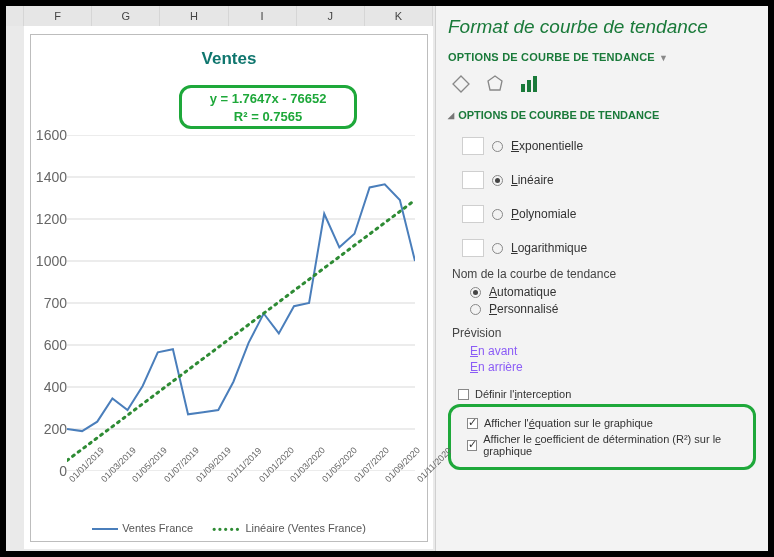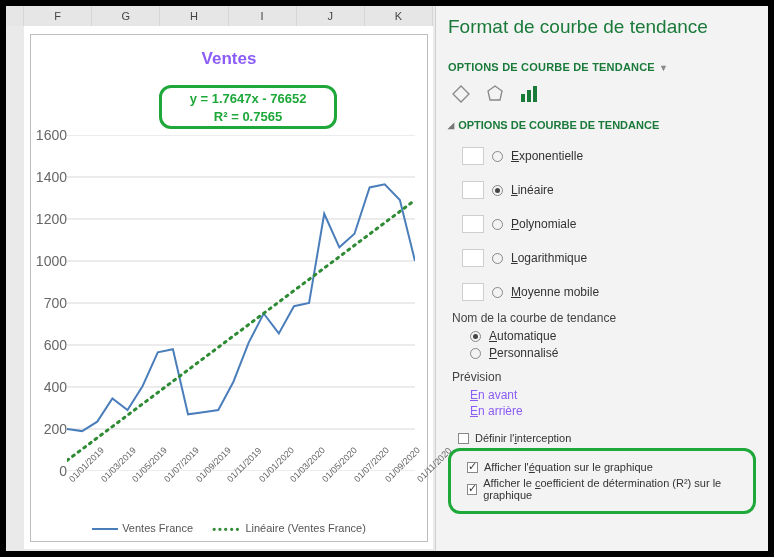--- a/index.html
+++ b/index.html
@@ -5,29 +5,29 @@
   * { box-sizing: border-box; font-family: "Segoe UI", sans-serif; }
   body { margin: 0; background: #000; }
   .frame { width: 774px; height: 557px; background: #000; padding: 6px; }
   .app { width: 762px; height: 545px; background: #fff; display: flex; position: relative; }
   .left { flex: 0 0 430px; position: relative; background: #eaeaea; border-right: 1px solid #d0d0d0; }
   .colhdr { position: absolute; top: 0; left: 18px; right: 2px; height: 20px; display: flex; background:#e6e6e6;}
   .colhdr div { flex:1; text-align:center; font-size:11px; color:#444; border-right:1px solid #d6d6d6; line-height:20px;}
   .rowhdr { position:absolute; top:0; left:0; width:18px; height:20px; background:#e6e6e6; border-right:1px solid #d6d6d6;}
   .sheet-bg { position:absolute; top:20px; left:18px; right:2px; bottom:2px; background:#fff;}
   .chart-box { position:absolute; top:28px; left:24px; width:398px; height:508px; background:#fff; border:1px solid #bdbdbd; }
-  .chart-title { text-align:center; font-size:17px; font-weight:600; color:#8b5cf6; padding:14px 0 4px;}
-  .eq-box { position:absolute; top:50px; left:128px; width:178px; height:44px; border:3px solid #1ea83a; border-radius:12px; text-align:center; font-size:13px; font-weight:700; color:#1ea83a; padding-top:2px; line-height:1.35;}
+  .chart-title { text-align:center; font-size:17px; font-weight:600; color:#0f766e; padding:14px 0 4px;}
+  .eq-box { position:absolute; top:50px; left:148px; width:178px; height:44px; border:3px solid #1ea83a; border-radius:12px; text-align:center; font-size:13px; font-weight:700; color:#1ea83a; padding-top:2px; line-height:1.35;}
   .plot { position:absolute; top:100px; left:36px; right:12px; bottom:70px; }
   .legend { position:absolute; bottom:6px; left:0; right:0; text-align:center; font-size:11px; color:#555;}
   .legend .sw-line { display:inline-block; width:26px; height:0; border-top:2px solid #4a7ebb; vertical-align:middle; margin-right:4px;}
   .legend .sw-dots { display:inline-block; vertical-align:middle; margin:0 4px 0 16px; letter-spacing:2px; color:#2e8b34; font-weight:900;}
 
   .right { flex: 1; background: #f3f3f3; padding: 10px 12px; font-size: 12px; color:#444; overflow:hidden;}
-  .panel-title { font-size:19px; color:#1a7a3a; font-weight:400; margin-bottom:23px;}
+  .panel-title { font-size:19px; color:#1a7a3a; font-weight:400; margin-bottom:13px;font-style:italic;}
   .panel-sub { font-size:11px; font-weight:700; color:#1a7a3a; margin-bottom:10px; letter-spacing:.2px;}
   .panel-sub .dd { display:inline-block; margin-left:4px; font-size:9px; color:#888;}
   .tool-icons { display:flex; gap:12px; margin-bottom:14px; padding-left:2px;}
   .tool-icons .ti { width:22px; height:22px; display:flex; align-items:center; justify-content:center;}
   .sect-head { font-size:11px; font-weight:700; color:#1a7a3a; margin:6px 0 8px; }
   .sect-head::before{ content:"◢"; font-size:8px; color:#777; margin-right:4px; position:relative; top:-1px;}
   .opt-row { display:flex; align-items:center; gap:8px; margin:16px 0 4px 14px; font-size:12px;}
   .opt-icon { width:22px; height:18px; border:1px solid #cfcfcf; background:#fff; position:relative;}
   .radio { width:11px; height:11px; border:1px solid #888; border-radius:50%; display:inline-block; position:relative;}
   .radio.checked::after{ content:""; position:absolute; top:2px; left:2px; width:5px; height:5px; background:#444; border-radius:50%;}
@@ -155,25 +155,20 @@
           <div class="opt-row">
             <span class="opt-icon"></span>
             <span class="radio"></span>
             <span class="label-u"><u>P</u>olynomiale</span>
           </div>
           <div class="opt-row">
             <span class="opt-icon"></span>
             <span class="radio"></span>
             <span class="label-u"><u>L</u>ogarithmique</span>
           </div>
-          <div class="opt-row">
-            <span class="opt-icon"></span>
-            <span class="radio"></span>
-            <span class="label-u"><u>M</u>oyenne mobile</span>
-          </div>
         </div>
 
   <div class="group-label">Nom de la courbe de tendance</div>
   <div class="sub-radio-row">
     <span class="radio checked"></span>
     <span class="label-u"><u>A</u><span>utomatique</span></span>
   </div>
   <div class="sub-radio-row">
     <span class="radio"></span>
     <span class="label-u"><u>P</u><span>ersonnalisé</span></span>

